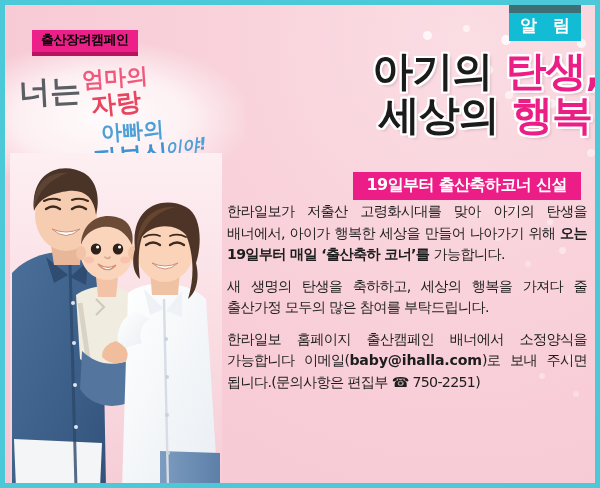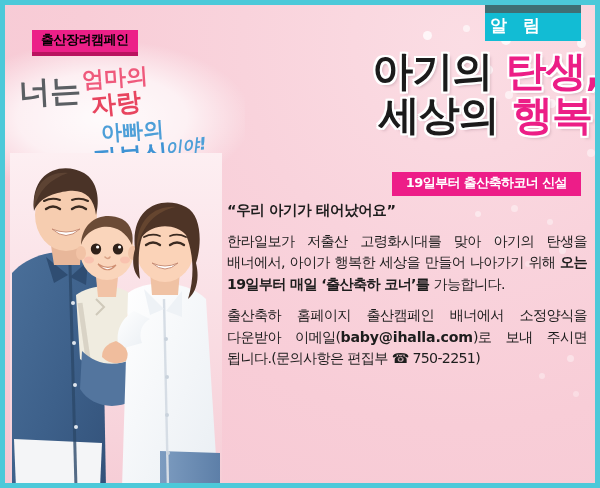--- a/index.html
+++ b/index.html
@@ -31,24 +31,24 @@
     position:absolute;left:27px;top:25px;
     background:#ec2088;color:#000000;
     font-size:13px;font-weight:bold;letter-spacing:-0.5px;
     padding:3px 9px 4px 9px;line-height:1.15;
     border-bottom:4px solid #b9135f;
     white-space:nowrap;
   }
   
   .notice-badge{
     position:absolute;right:14px;top:0px;
-    width:96px;
+    width:72px;
     background:#12bcd4;
     border-top:8px solid #3f6f74;
-    text-align:left;
+    text-align:center;
     padding:2px 0 5px 0;
   }
   .notice-badge .lbl{
     color:#fff;font-size:17px;font-weight:bold;letter-spacing:5px;
     text-indent:5px;display:block;line-height:1.25;
   }
   
   .calli{position:absolute;left:0;top:0;width:230px;height:175px;pointer-events:none;}
   .calli div{position:absolute;white-space:nowrap;}
   .c-you{left:14px;top:66px;font-size:31px;font-weight:bold;color:#5b5f63;
@@ -76,21 +76,21 @@
       2px 0 0 #fff,-2px 0 0 #fff,0 2px 0 #fff,0 -2px 0 #fff,
       2px 2px 0 #fff,-2px 2px 0 #fff,2px -2px 0 #fff,-2px -2px 0 #fff,
       3px 3px 3px rgba(150,110,125,.35);
   }
   .hl-line.two{padding-right:8px;}
   .hl-pink{color:#ec1e86;}
   
   .sub-banner{
     position:absolute;right:14px;top:167px;
     background:#ed1d88;color:#fff;
-    font-size:13px;font-weight:bold;letter-spacing:-0.6px;
+    font-size:16px;font-weight:bold;letter-spacing:-0.6px;
     padding:3px 14px 4px 14px;white-space:nowrap;line-height:1.3;
   }
   
   .body-copy{
     position:absolute;left:222px;top:196px;width:360px;
     color:#1d1d1d;
   }
   .quote{
     font-size:14.5px;font-weight:bold;letter-spacing:-0.4px;
     margin:0 0 10px 0;line-height:1.35;
@@ -282,23 +282,23 @@
       <span>세상의 </span><span class="hl-pink">행복</span>
     </div>
   </div>
 
   <div class="sub-banner">
     <span>19일부터 출산축하코너 신설</span>
   </div>
 
   <div class="body-copy">
 
-    <p class="quote">“우리 아기가 태어났어요”</p>
 
     <p class="para"><span>한라일보가 저출산 고령화시대를 맞아 아기의 탄생을 배너에서, 아이가 행복한 세상을 만들어 나아가기 위해 </span><b>오는 19일부터 매일 ‘출산축하 코너’를 </b><span>가능합니다.</span></p>
 
 
-
-    <p class="para"><span>출산축하 홈페이지 출산캠페인 배너에서 소정양식을 다운받아 이메일(</span><b class="mono-mail">baby@ihalla.com</b><span>)로 보내 주시면 됩니다.(문의사항은 편집부 </span><b>☎</b><span> 750-2251)</span></p>
+    <p class="para">새 생명의 탄생을 축하하고, 세상의 행복을 가져다 줄 출산가정 모두의 많은 참여를 부탁드립니다.</p>
+
+    <p class="para"><span>한라일보 홈페이지 출산캠페인 배너에서 소정양식을 가능합니다 이메일(</span><b class="mono-mail">baby@ihalla.com</b><span>)로 보내 주시면 됩니다.(문의사항은 편집부 </span><b>☎</b><span> 750-2251)</span></p>
 
   </div>
 
 </div>
 
 </body></html>

